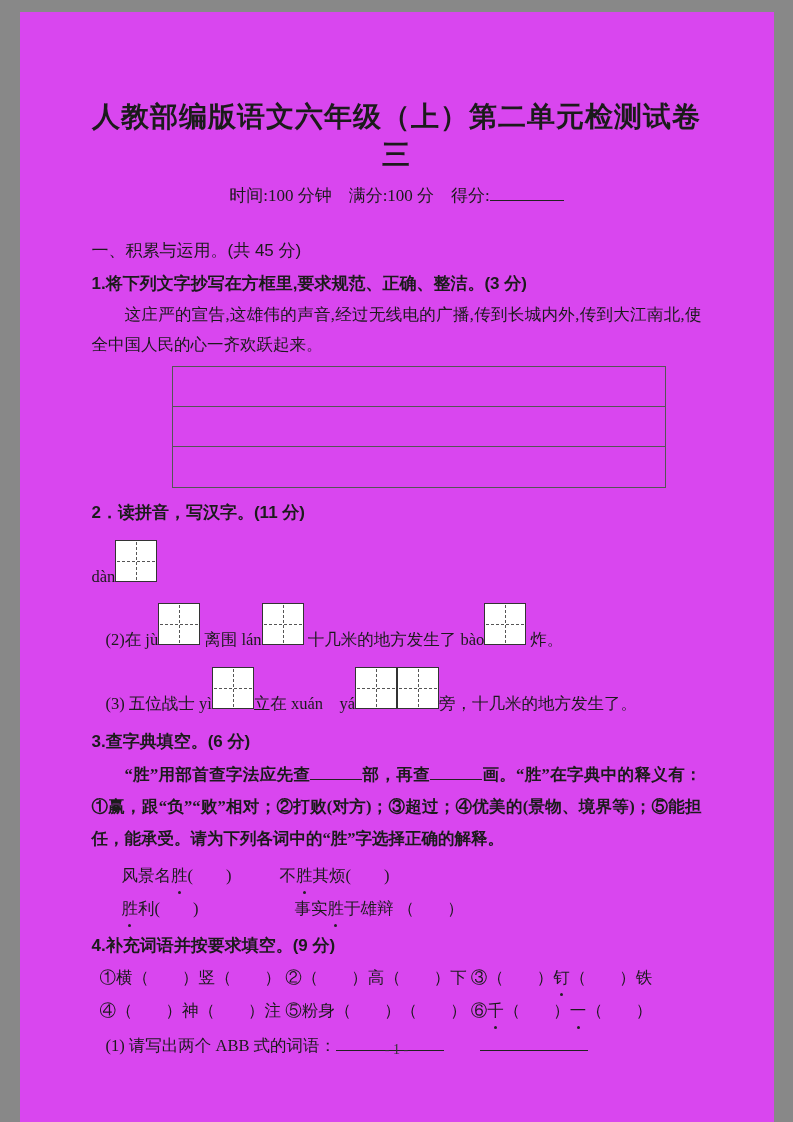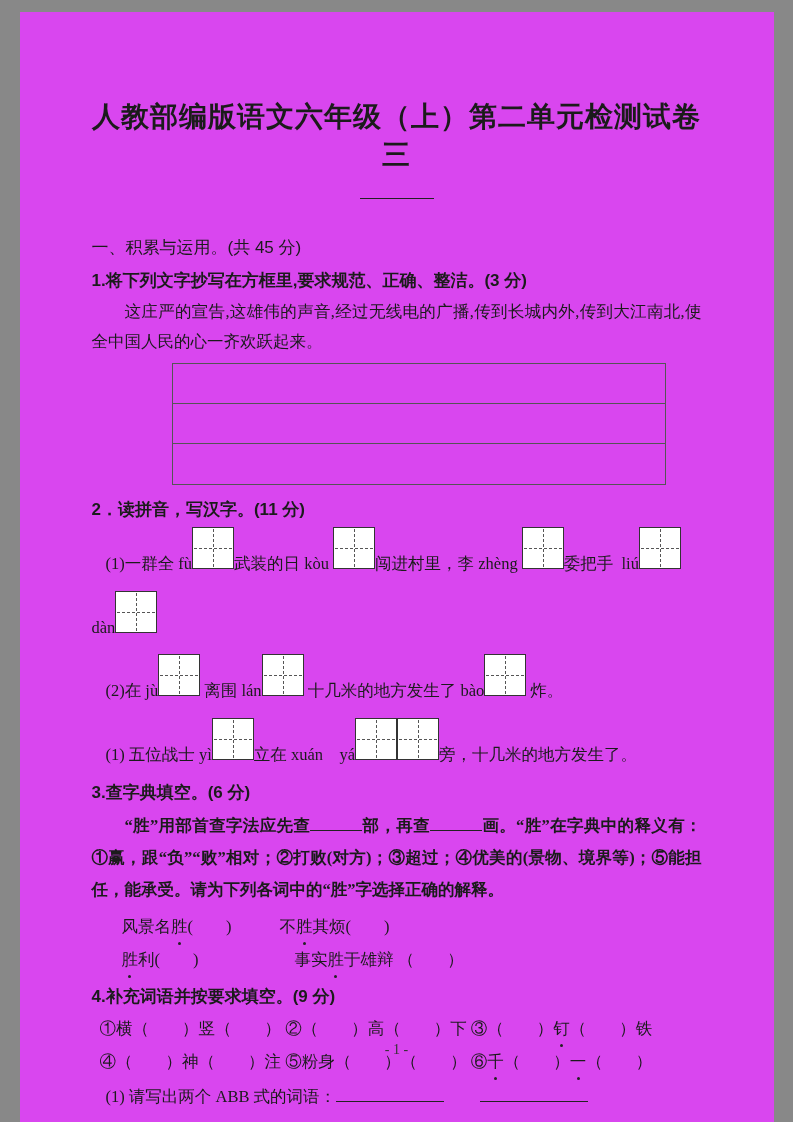--- a/index.html
+++ b/index.html
@@ -150,59 +150,49 @@
   }
 </style>
 </head>
 <body>
 
 <div class="page">
   <div class="content">
 
     <div class="title">人教部编版语文六年级（上）第二单元检测试卷三</div>
 
-    <div class="subtitle"><span class="blank" style="width: 74px;"></span></div>
+    <div class="subtitle"><span>时间:100 分钟　满分:100 分　得分:</span><span class="blank" style="width: 74px;"></span></div>
 
     <div class="sec-heading">一、积累与运用。(共 45 分)</div>
 
     <div class="stem q1stem">1.将下列文字抄写在方框里,要求规范、正确、整洁。(3 分)</div>
     <div class="passage">这庄严的宣告,这雄伟的声音,经过无线电的广播,传到长城内外,传到大江南北,使全中国人民的心一齐欢跃起来。</div>
 
     <div class="copy-box">
       <div class="row"></div>
       <div class="row"></div>
       <div class="row"></div>
     </div>
 
     <div class="stem q2stem">2．读拼音，写汉字。(11 分)</div>
-    <div class="pin-line first">
-        <span>(1)一群全 fù</span>
-        <span class="tzg"></span>
-        <span>武装的日 kòu </span>
-        <span class="tzg"></span>
-        <span>闯进村里，李 zhèng </span>
-        <span class="tzg"></span>
-        <span>委把手  liú</span>
-        <span class="tzg"></span>
-      </div>
     <div class="pin-line no-indent">
         <span>dàn</span>
         <span class="tzg"></span>
       </div>
     <div class="pin-line">
         <span>(2)在 jù</span>
         <span class="tzg"></span>
         <span> 离围 lán</span>
         <span class="tzg"></span>
         <span> 十几米的地方发生了 bào</span>
         <span class="tzg"></span>
         <span> 炸。</span>
       </div>
     <div class="pin-line">
-        <span>(1) 五位战士 yì</span>
+        <span>(3) 五位战士 yì</span>
         <span class="tzg"></span>
         <span>立在 xuán　yá</span>
         <span class="tzg"></span>
         <span class="tzg"></span>
         <span>旁，十几米的地方发生了。</span>
       </div>
 
     <div class="stem q3stem">3.查字典填空。(6 分)</div>
     <div class="flow"><span>“胜”用部首查字法应先查</span><span class="blank" style="width: 52px;"></span><span>部，再查</span><span class="blank" style="width: 52px;"></span><span>画。“胜”在字典中的释义有：①赢，跟“负”“败”相对；②打败(对方)；③超过；④优美的(景物、境界等)；⑤能担任，能承受。请为下列各词中的“胜”字选择正确的解释。</span></div>
     <div class="word-row">

